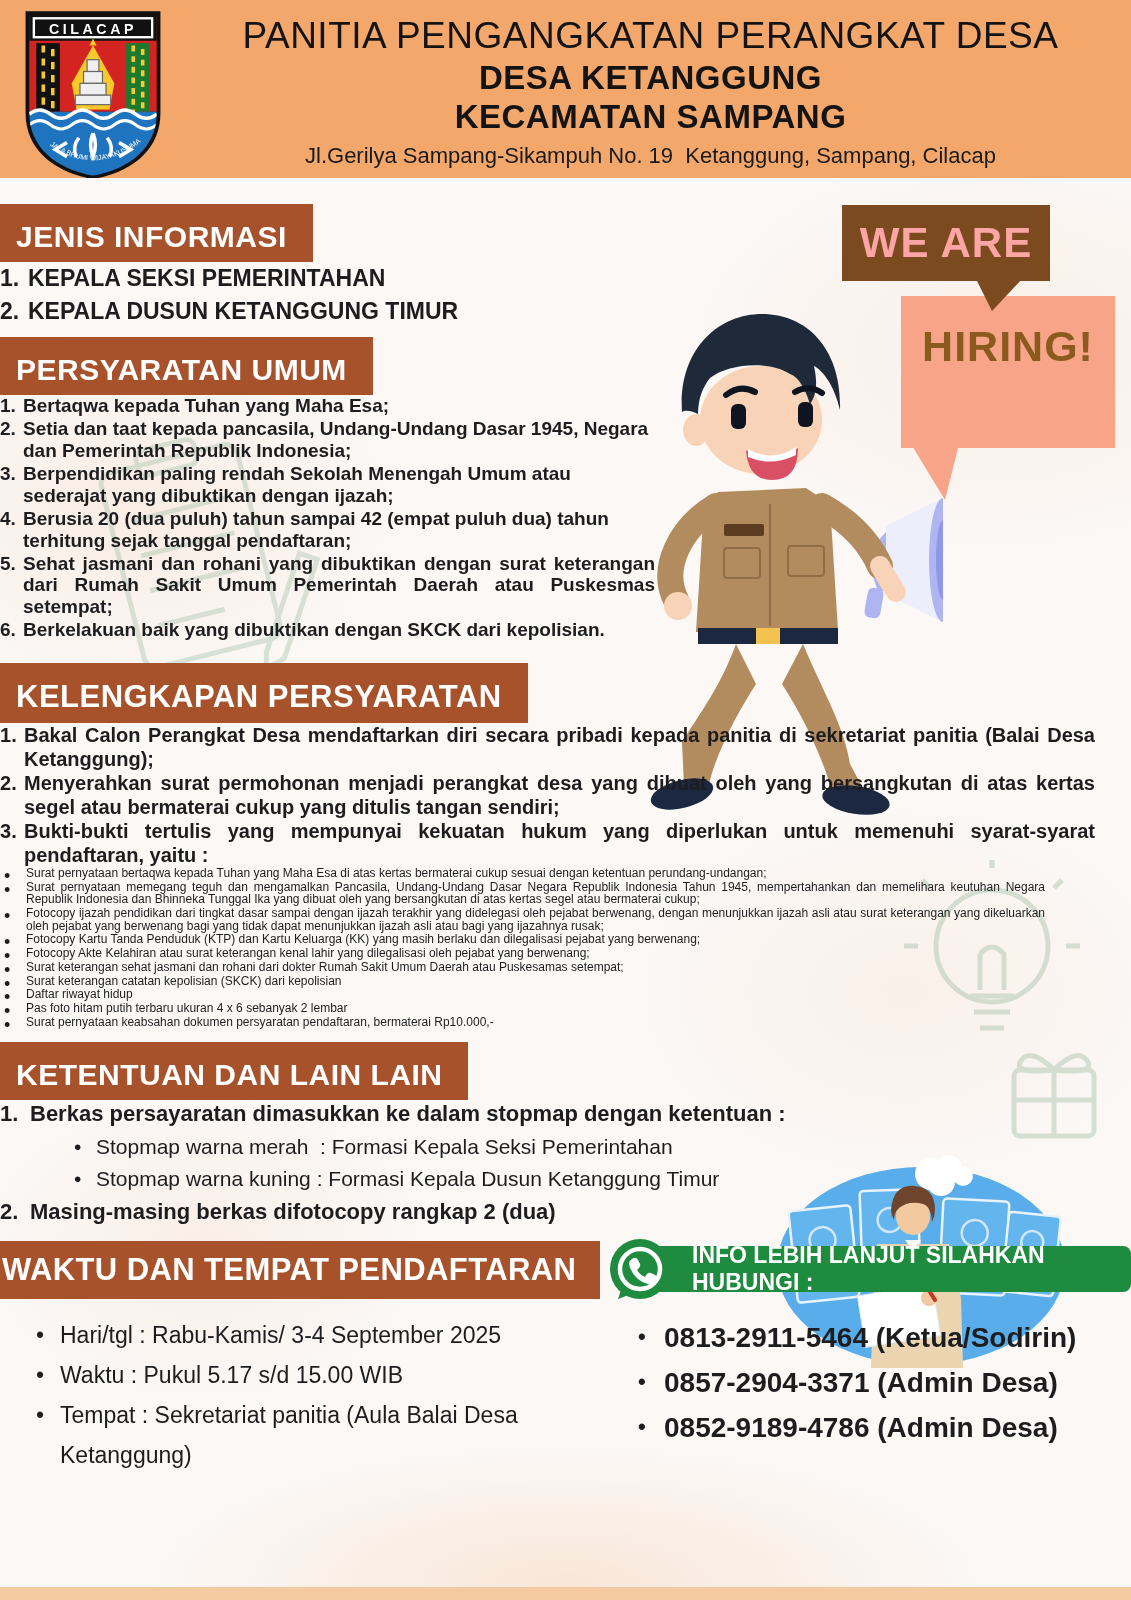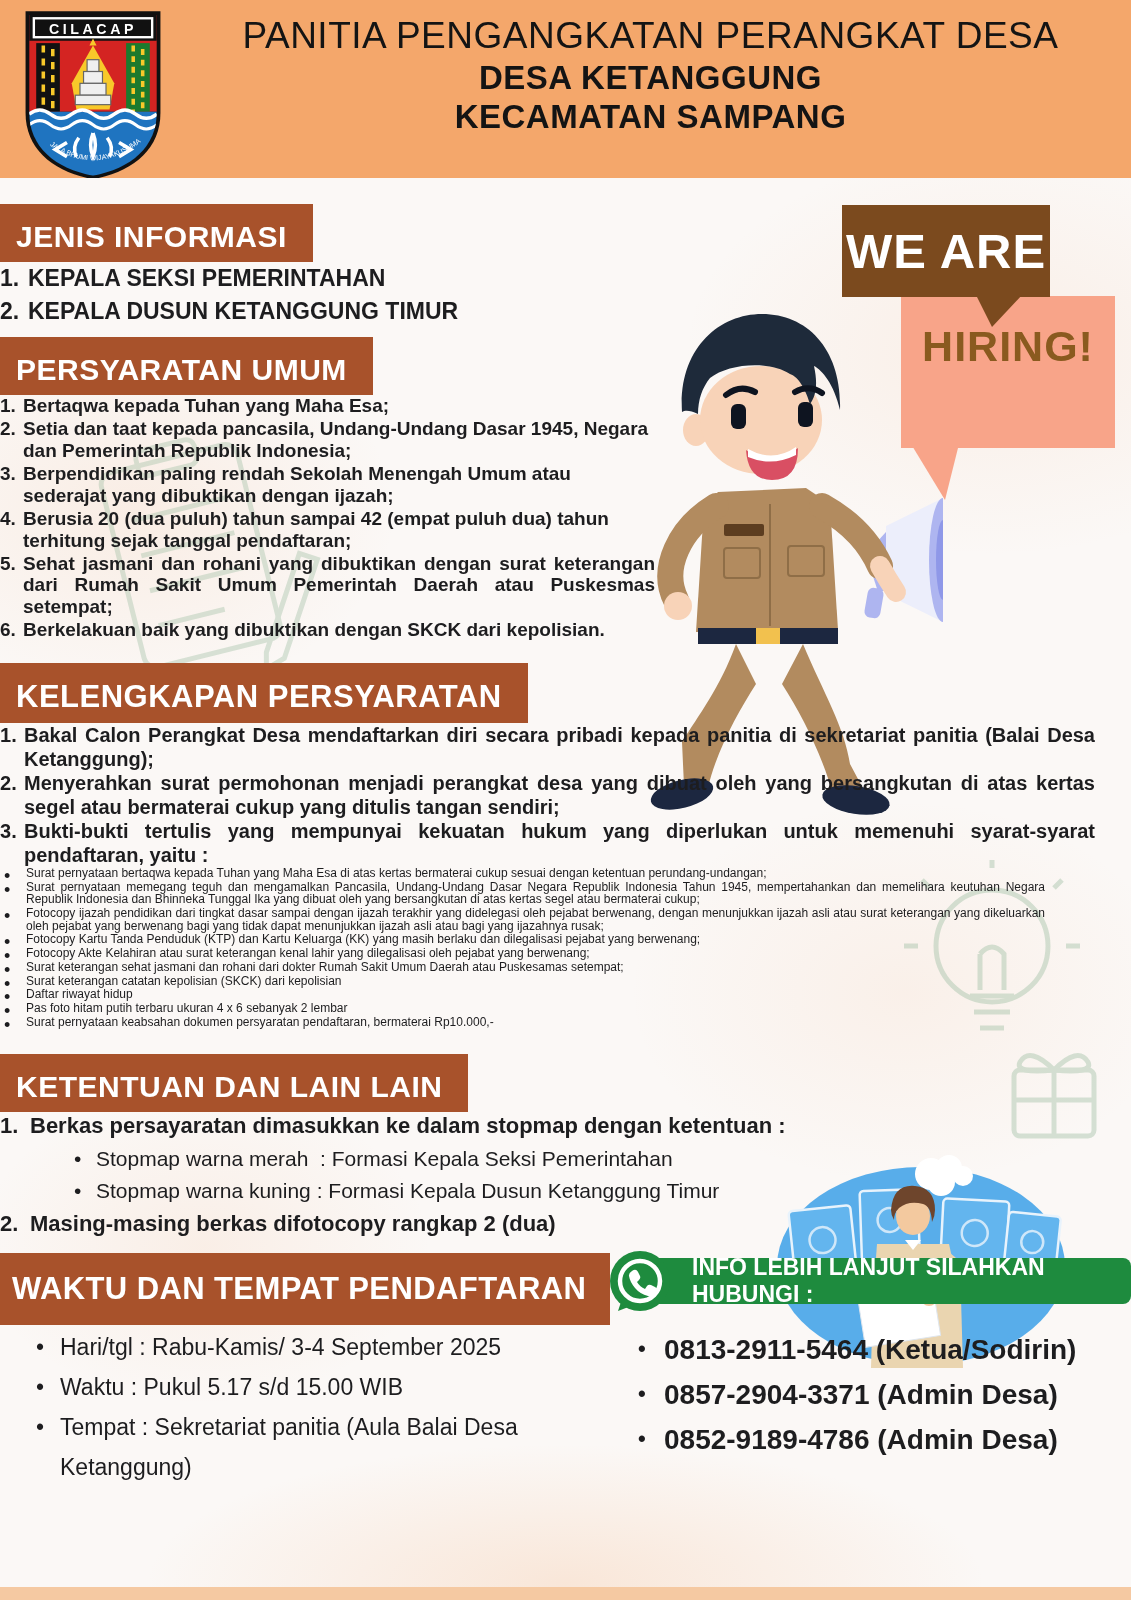--- a/index.html
+++ b/index.html
@@ -20,21 +20,21 @@
   .hdr-text{margin-left:170px;padding-top:14px;text-align:center;}
   .hdr-title1{font-size:37px;font-weight:normal;letter-spacing:.5px;line-height:1.18;color:#141414;}
   .hdr-title2,.hdr-title3{font-size:33px;font-weight:bold;letter-spacing:.5px;line-height:1.2;color:#141414;}
   .hdr-addr{font-size:22px;margin-top:6px;color:#1a1a1a;white-space:pre-wrap;}
   
   .bar{background:#a8522b;color:#fff;font-weight:bold;width:max-content;
        padding:16px 26px 8px 16px;letter-spacing:.5px;position:relative;z-index:5;}
   .bar-jenis{margin-top:26px;font-size:30px;}
   .bar-pers{margin-top:8px;font-size:30px;}
   .bar-keleng{margin-top:22px;font-size:31px;}
-  .bar-ketentuan{margin-top:26px;font-size:30px;}
+  .bar-ketentuan{margin-top:14px;font-size:30px;}
   
   ol.num,ul.dot{list-style:none;margin:0;padding:0;counter-reset:n;position:relative;z-index:4;}
   ol.num>li{counter-increment:n;position:relative;}
   .jenis-list{margin:12px 0 0 14px;font-size:23px;font-weight:bold;}
   .jenis-list>li{padding-left:28px;line-height:1.45;}
   .jenis-list>li::before{content:counter(n) ".";position:absolute;left:0;}
   .pers-list{margin:10px 0 0 10px;width:655px;font-size:19px;font-weight:bold;}
   .pers-list>li{padding-left:23px;line-height:1.13;margin-bottom:2px;}
   .pers-list>li::before{content:counter(n) ".";position:absolute;left:0;}
   .pers-list>li.just{text-align:justify;}
@@ -45,37 +45,37 @@
   .keleng-ul>li{padding-left:26px;line-height:1.06;position:relative;text-align:justify;margin-bottom:1px;}
   .keleng-ul>li::before{content:"\2022";position:absolute;left:4px;font-size:18px;}
   .ket-list{margin:10px 0 0 8px;font-size:22px;font-weight:bold;}
   .ket-list>li{padding-left:30px;line-height:1.3;}
   .ket-list>li::before{content:counter(n) ". ";position:absolute;left:0;}
   .ket-sub{list-style:none;margin:2px 0 4px 40px;padding:0;font-size:21px;font-weight:normal;}
   .ket-sub>li{position:relative;padding-left:26px;line-height:1.5;white-space:pre-wrap;}
   .ket-sub>li::before{content:"\2022";position:absolute;left:4px;}
   
   .waktu-row{position:relative;margin-top:14px;height:58px;z-index:6;}
-  .bar-waktu{position:absolute;left:0;top:0;height:72px;display:flex;align-items:center;
-             background:#a8522b;color:#fff;font-weight:bold;font-size:31px;padding:0 24px 0 12px;letter-spacing:.4px;}
+  .bar-waktu{position:absolute;left:0;top:0;height:58px;display:flex;align-items:center;
+             background:#a8522b;color:#fff;font-weight:bold;font-size:31px;padding:0 24px 0 2px;letter-spacing:.4px;}
   .info-bar{position:absolute;left:648px;right:0;top:5px;height:46px;background:#1e8b3e;border-radius:8px;
             display:flex;align-items:center;color:#fff;font-weight:bold;font-size:23px;padding-left:44px;}
   .wa-badge{position:absolute;left:-40px;top:-9px;width:64px;height:64px;}
   .cols{display:flex;margin-top:16px;position:relative;z-index:6;}
   .col-waktu{width:630px;}
   .waktu-list{list-style:none;margin:0 0 0 30px;padding:0;font-size:23px;}
   .waktu-list>li{position:relative;padding-left:30px;line-height:1.75;}
   .waktu-list>li::before{content:"\2022";position:absolute;left:6px;}
   .phone-list{list-style:none;margin:0;padding:0;font-size:28px;font-weight:bold;}
   .phone-list>li{position:relative;padding-left:34px;line-height:1.62;}
   .phone-list>li::before{content:"\2022";position:absolute;left:8px;font-size:22px;top:4px;}
   .bottom-strip{position:absolute;left:0;bottom:0;width:100%;height:13px;background:#f5c9a2;}
   
-  .bub-we{position:absolute;left:842px;top:205px;width:208px;height:92px;background:#7b4a1e;z-index:8;
-          display:flex;align-items:center;justify-content:center;font-weight:bold;font-size:49px;color:#ffffff;letter-spacing:1px;}
+  .bub-we{position:absolute;left:842px;top:205px;width:208px;height:76px;background:#7b4a1e;z-index:8;
+          display:flex;align-items:center;justify-content:center;font-weight:bold;font-size:42px;color:#fca5a5;letter-spacing:1px;}
   .bub-we::after{content:"";position:absolute;right:28px;bottom:-30px;width:0;height:0;
           border-left:16px solid transparent;border-right:30px solid transparent;border-top:32px solid #7b4a1e;}
   .bub-hiring{position:absolute;left:901px;top:296px;width:214px;height:152px;background:#f8a489;z-index:7;
           display:flex;align-items:flex-start;justify-content:center;padding-top:26px;box-sizing:border-box;
           font-weight:bold;font-size:43px;color:#8a5a1f;letter-spacing:1px;}
   .bub-hiring::after{content:"";position:absolute;left:10px;bottom:-52px;width:0;height:0;
           border-right:14px solid transparent;border-left:34px solid transparent;border-top:56px solid #f8a489;}
   
   .char-illo{position:absolute;left:598px;top:292px;width:345px;height:528px;z-index:3;}
   .writer-illo{position:absolute;left:773px;top:1148px;width:298px;height:228px;z-index:2;}
@@ -130,20 +130,21 @@
             <path d="M82,112 l10,6 -10,6"></path>
         </g>
         <path id="mottoArc" d="M20,112 q40,30 80,0" fill="none"></path>
         <text font-size="6" fill="#fff" font-family="Liberation Sans,sans-serif"><textPath href="#mottoArc" startOffset="4">JALA BHUMI WIJAYAKUSUMA CAKTI</textPath></text>
       </g>
     </svg>
     <div class="hdr-text">
       <div class="hdr-title1">PANITIA PENGANGKATAN PERANGKAT DESA</div>
       <div class="hdr-title2">DESA KETANGGUNG</div>
       <div class="hdr-title3">KECAMATAN SAMPANG</div>
+      <div class="hdr-addr">Jl.Gerilya Sampang-Sikampuh No. 19  Ketanggung, Sampang, Cilacap</div>
     </div>
   </div>
 
   <div class="bub-hiring">
       <span>HIRING!</span>
     </div>
   <div class="bub-we">
       <span>WE ARE</span>
     </div>
 

